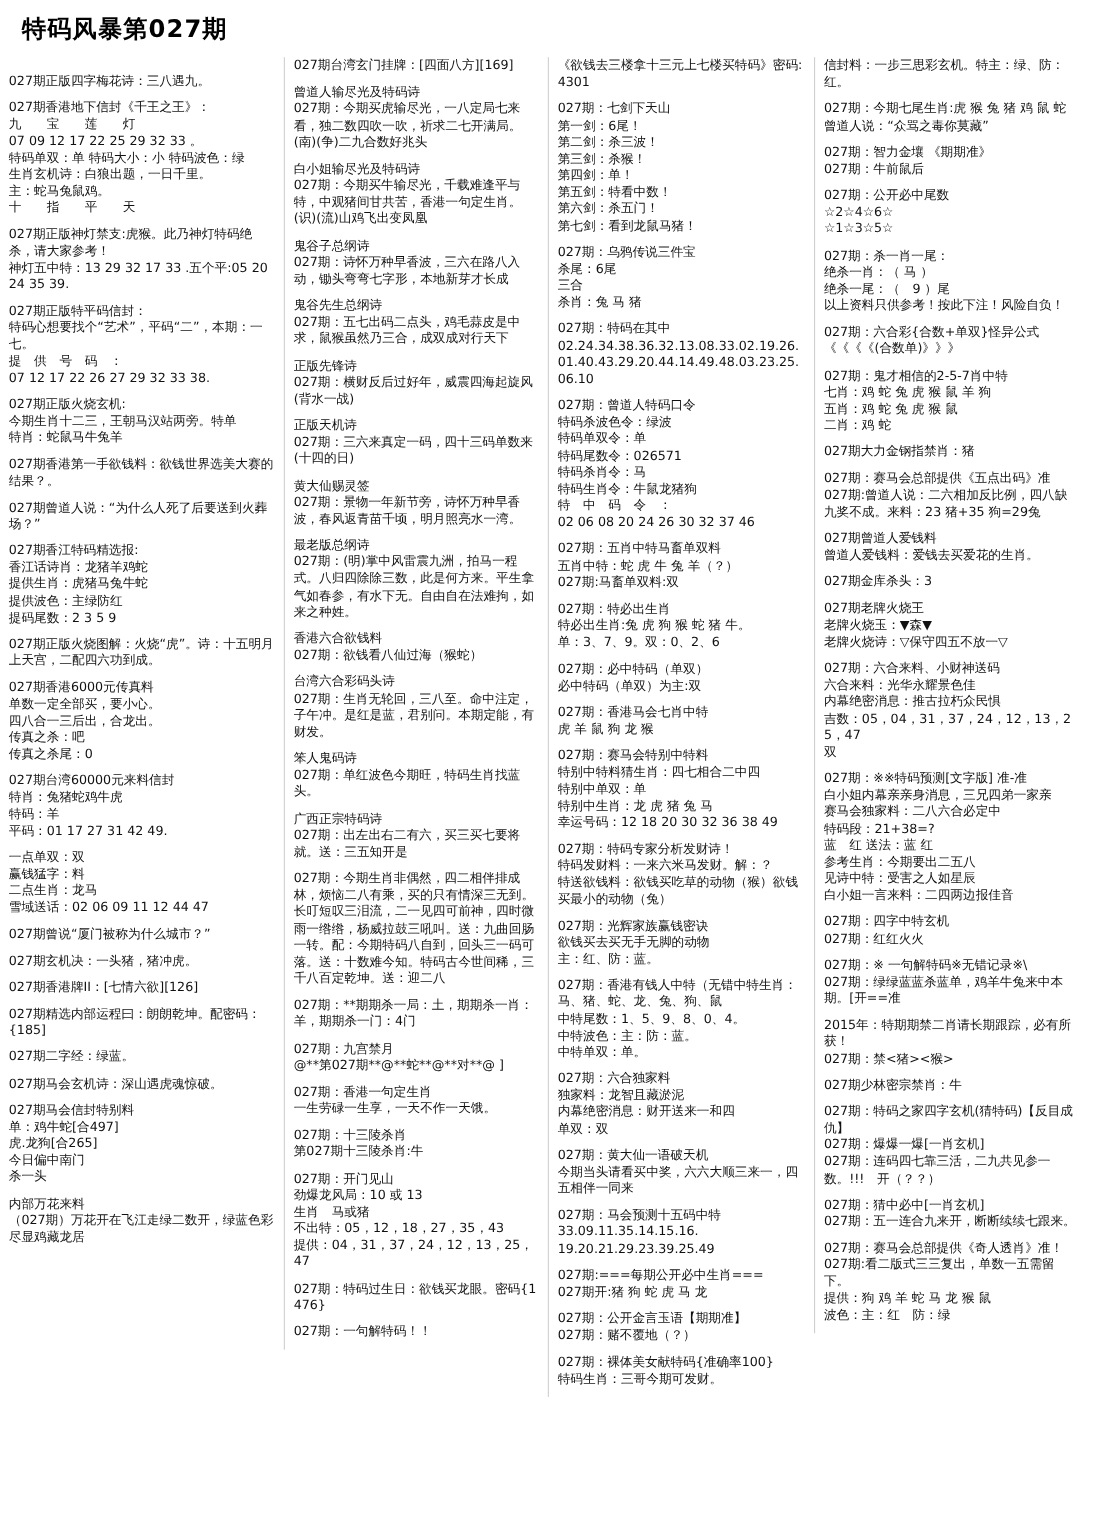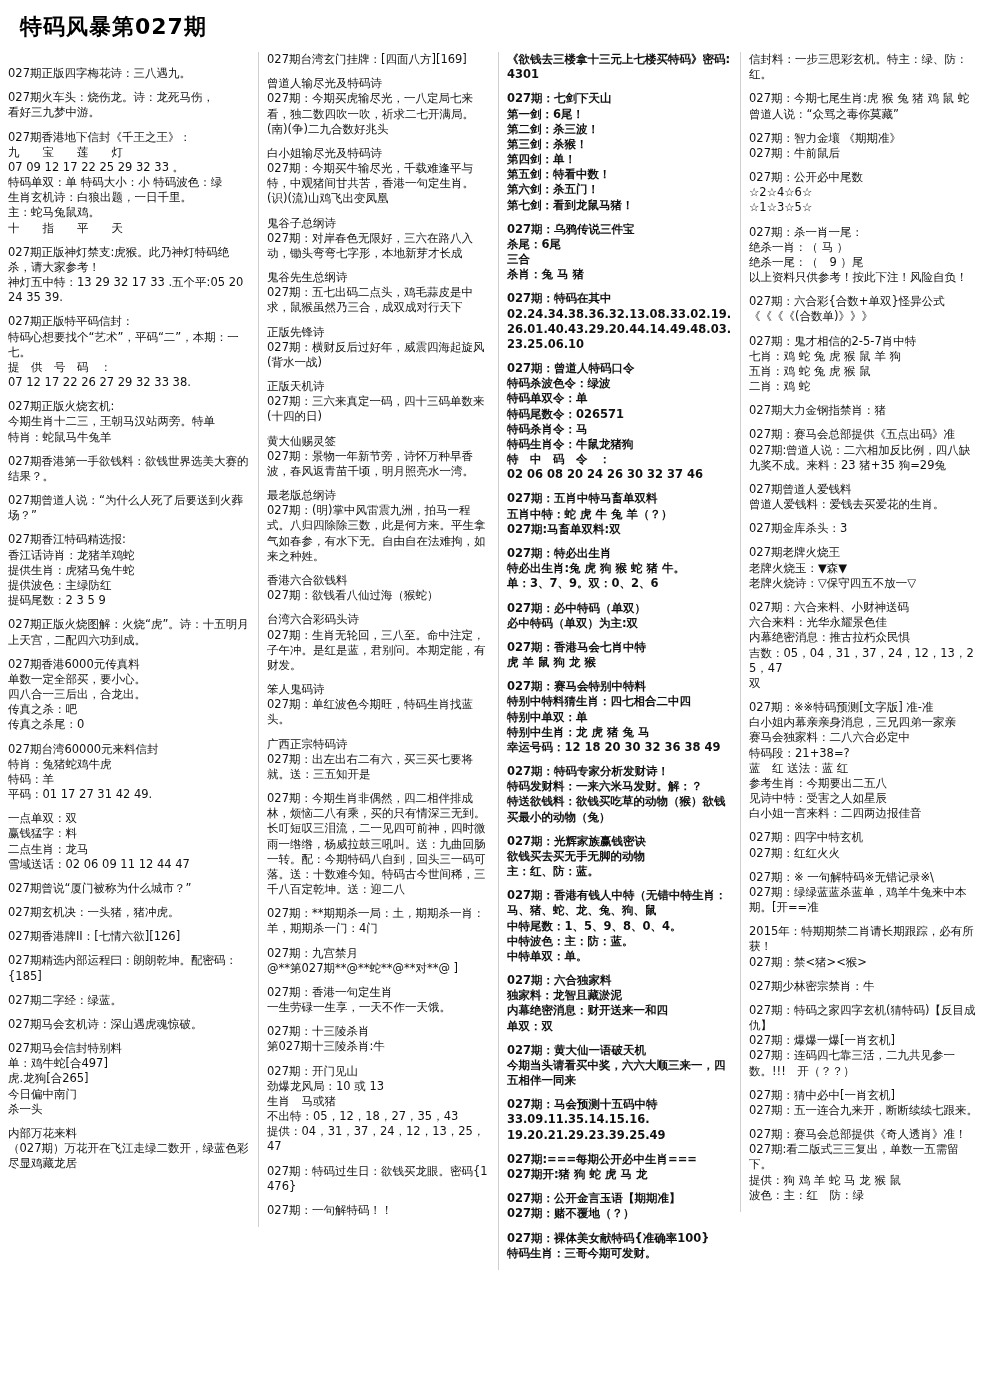--- a/index.html
+++ b/index.html
@@ -27,36 +27,34 @@
     align-items:flex-start;
     gap:0px;
   }
   .col{
     box-sizing:border-box;
     font-size:11.5px;
     line-height:1.32;
   }
   .col-1{width:250px;padding-right:8px;}
   .col-2{width:240px;padding:0 8px;border-left:1px solid #cfcfcf;}
-  .col-3{width:242px;padding:0 8px;border-left:1px solid #cfcfcf;font-weight:bold;}
+  .col-3{width:242px;padding:0 8px;border-left:1px solid #cfcfcf;}
   .col-4{width:249px;padding:0 8px;border-left:1px solid #cfcfcf;}
   .blk{margin:0 0 9px 0;white-space:pre-wrap;word-break:break-all;}
   .col-1 .blk:first-child{margin-top:14px;}
 </style>
 </head>
 <body>
 
 <div id="page">
   <div class="title">特码风暴第027期</div>
   <div class="columns">
 
     <div class="col col-1">
       <div class="blk">027期正版四字梅花诗：三八遇九。</div>
-      <div class="blk">027期火车头：烧伤龙。诗：龙死马伤，
-看好三九梦中游。</div>
       <div class="blk">027期香港地下信封《千王之王》：
 九　　宝　　莲　　灯
 07 09 12 17 22 25 29 32 33 。
 特码单双：单 特码大小：小 特码波色：绿
 生肖玄机诗：白狼出题，一日千里。
 主：蛇马兔鼠鸡。
 十　　指　　平　　天</div>
       <div class="blk">027期正版神灯禁支:虎猴。此乃神灯特码绝杀，请大家参考！
 神灯五中特：13 29 32 17 33 .五个平:05 20 24 35 39.</div>
       <div class="blk">027期正版特平码信封：
@@ -102,21 +100,21 @@
 （027期）万花开在飞江走绿二数开，绿蓝色彩尽显鸡藏龙居</div>
     </div>
 
     <div class="col col-2">
       <div class="blk">027期台湾玄门挂牌：[四面八方][169]</div>
       <div class="blk">曾道人输尽光及特码诗
 027期：今期买虎输尽光，一八定局七来看，独二数四吹一吹，祈求二七开满局。(南)(争)二九合数好兆头</div>
       <div class="blk">白小姐输尽光及特码诗
 027期：今期买牛输尽光，千载难逢平与特，中观猪间甘共苦，香港一句定生肖。(识)(流)山鸡飞出变凤凰</div>
       <div class="blk">鬼谷子总纲诗
-027期：对岸春色无限好，三六在路八入动，锄头弯弯七字形，本地新芽才长成</div>
+027期：诗怀万种早香波，三六在路八入动，锄头弯弯七字形，本地新芽才长成</div>
       <div class="blk">鬼谷先生总纲诗
 027期：五七出码二点头，鸡毛蒜皮是中求，鼠猴虽然乃三合，成双成对行天下</div>
       <div class="blk">正版先锋诗
 027期：横财反后过好年，威震四海起旋风(背水一战)</div>
       <div class="blk">正版天机诗
 027期：三六来真定一码，四十三码单数来(十四的日)</div>
       <div class="blk">黄大仙赐灵签
 027期：景物一年新节旁，诗怀万种早香波，春风返青苗千顷，明月照亮水一湾。</div>
       <div class="blk">最老版总纲诗
 027期：(明)掌中风雷震九洲，拍马一程式。八归四除除三数，此是何方来。平生拿气如春参，有水下无。自由自在法难拘，如来之种姓。</div>

